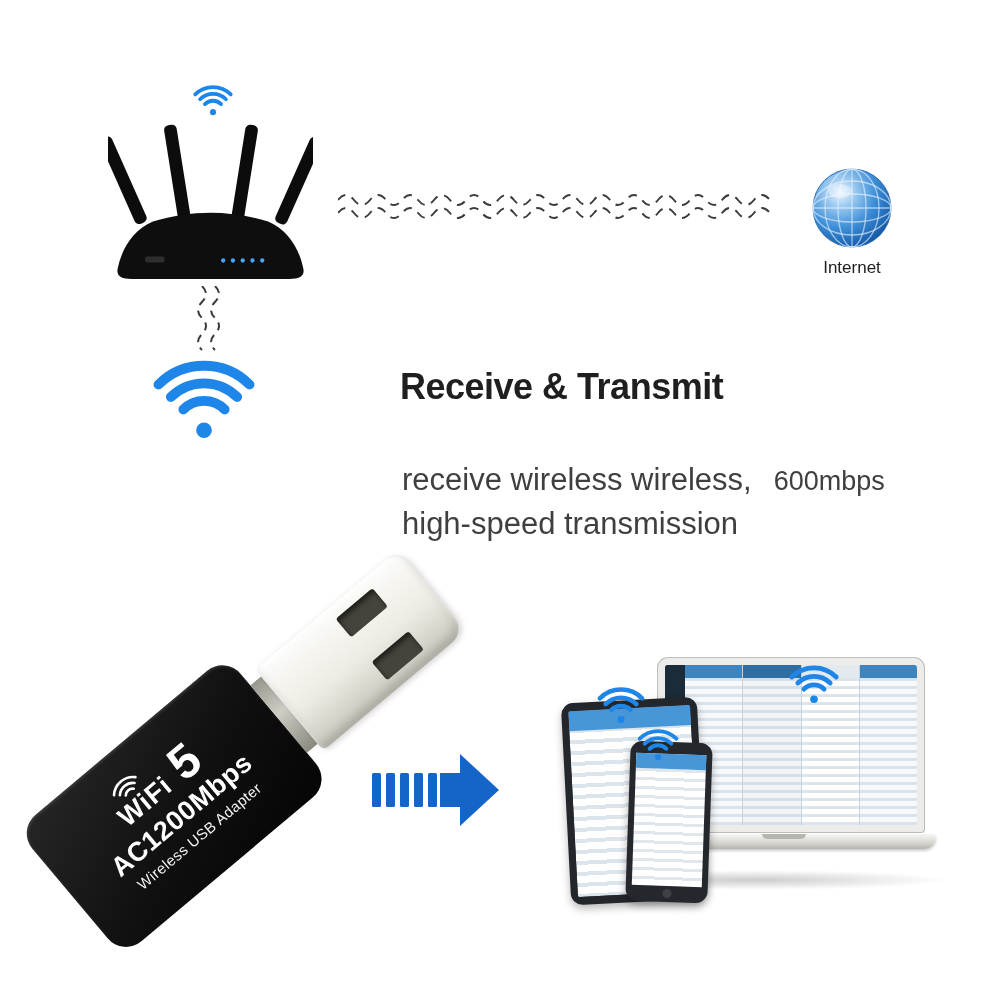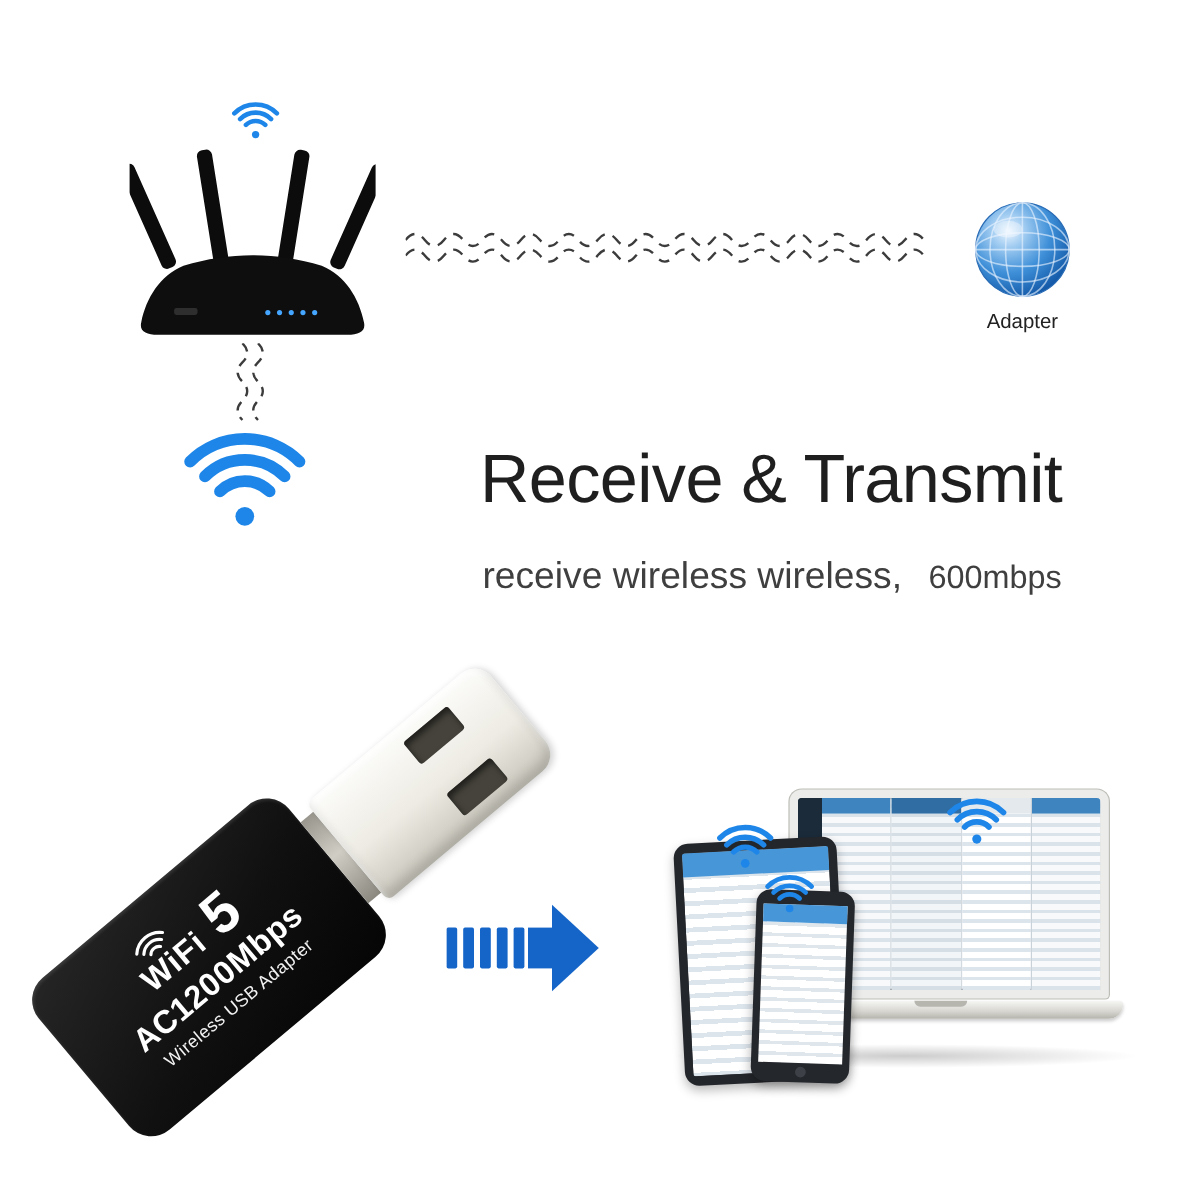--- a/index.html
+++ b/index.html
@@ -5,21 +5,21 @@
   html,body { margin:0; padding:0; }
   body { font-family:"Liberation Sans", sans-serif; background:#fff; }
   .stage { position:relative; width:1000px; height:1000px; background:#ffffff; overflow:hidden; }
 
   .abs { position:absolute; }
 
   
   .wifi { color:#1e86e8; overflow:visible; }
 
   
-  .heading { left:400px; top:366px; font-size:57px; font-weight:400; color:#1f1f1f; letter-spacing:-0.5px; }
+  .heading { left:400px; top:366px; font-size:36px; font-weight:700; color:#1f1f1f; letter-spacing:-0.5px; }
   .subtext { left:402px; top:458px; font-size:31px; color:#3f3f3f; line-height:1.42; }
   .subtext .small { font-size:27px; margin-left:22px; }
 
   
   .internet-label { left:806px; top:258px; width:92px; text-align:center; font-size:17px; color:#222; }
 
   
   .adapter { left:15px; top:660px; width:470px; height:165px; display:flex; align-items:center;
              transform:rotate(-40deg); }
   .adapter-body { width:272px; height:165px; flex:0 0 auto;
@@ -137,36 +137,37 @@
     <g stroke="#eaf4ff" stroke-opacity="0.62" fill="none" stroke-width="1.3">
       <ellipse cx="42" cy="42" rx="14" ry="39"></ellipse>
       <ellipse cx="42" cy="42" rx="27" ry="39"></ellipse>
       <ellipse cx="42" cy="42" rx="39" ry="14"></ellipse>
       <ellipse cx="42" cy="42" rx="39" ry="27"></ellipse>
       <line x1="3" y1="42" x2="81" y2="42"></line>
       <line x1="42" y1="3" x2="42" y2="81"></line>
     </g>
     <ellipse cx="30" cy="25" rx="12" ry="7" fill="#ffffff" opacity="0.35"></ellipse>
   </svg>
-  <div class="abs internet-label">Adapter</div>
+  <div class="abs internet-label">Internet</div>
 
   <svg class="abs" style="left:192px; top:286px; width:34px; height:72px" viewBox="0 0 34 72">
     <g stroke="#3c3c3c" stroke-width="2" fill="none" stroke-dasharray="8 6">
       <path d="M10,0 Q18,8 10,16 T10,32 T10,48 T10,64"></path>
       <path transform="translate(13,0)" d="M10,0 Q18,8 10,16 T10,32 T10,48 T10,64"></path>
     </g>
   </svg>
 
   <svg class="abs wifi" style="left:155px; top:358px; width:98px; height:82px" viewBox="0 0 100 84">
       <use href="#wifiIcon"></use>
     </svg>
 
   <div class="abs heading">Receive &amp; Transmit</div>
   <div class="abs subtext">
     <div><span>receive wireless wireless,</span><span class="small">600mbps</span></div>
+    <div>high-speed transmission</div>
   </div>
 
   <div class="abs adapter">
     <div class="adapter-body">
       <div class="brand-row">
         <span class="brand-wifi-wrap">
           <svg class="mini-arcs" viewBox="0 0 40 16">
             <g stroke="#ffffff" stroke-width="3" fill="none" stroke-linecap="round">
               <path d="M14,14 A8,8 0 0 1 26,14"></path>
               <path d="M9,9.5 A15,15 0 0 1 31,9.5"></path>

